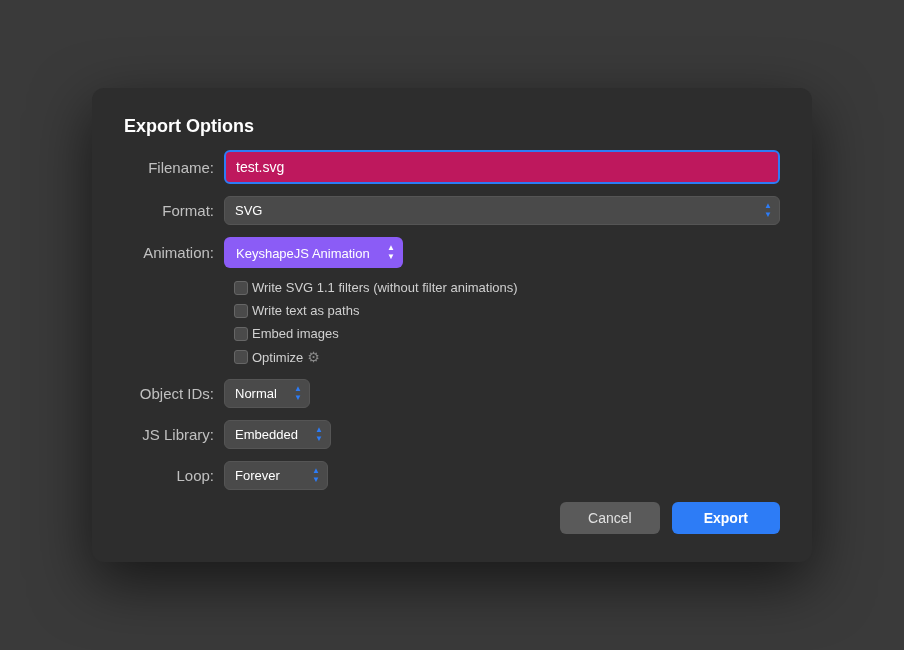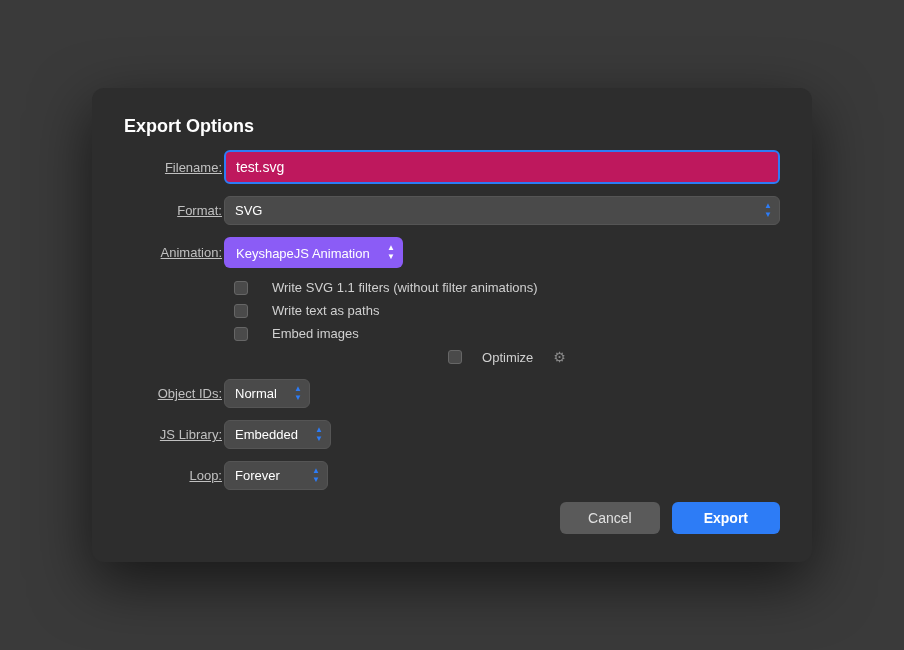--- a/index.html
+++ b/index.html
@@ -34,25 +34,24 @@
     }
 
     .form-row {
       display: flex;
       align-items: center;
       margin-bottom: 12px;
     }
 
     .form-label {
       color: #c0c0c0;
-      font-size: 13px;
+      font-size: 15px;
       text-align: right;
       min-width: 100px;
-      padding-right: 2px;
-      text-decoration: underline;
+      padding-right: 10px;
     }
 
     .filename-input {
       flex: 1;
       background: #be185d;
       border: 2px solid #2d7cf6;
       border-radius: 6px;
       color: #ffffff;
       font-size: 14px;
       padding: 7px 10px;
@@ -130,21 +129,21 @@
       margin-left: 110px;
       margin-bottom: 14px;
       display: flex;
       flex-direction: column;
       gap: 8px;
     }
 
     .checkbox-row {
       display: flex;
       align-items: center;
-      gap: 24px;
+      gap: 4px;
       cursor: pointer;
     }
 
     .checkbox {
       width: 14px;
       height: 14px;
       background: #4a4a4a;
       border: 1px solid #666;
       border-radius: 3px;
       display: flex;
@@ -160,22 +159,21 @@
 
     .gear-icon {
       color: #888;
       font-size: 14px;
       cursor: pointer;
     }
 
     .optimize-row {
       display: flex;
       align-items: center;
-      gap: 20px;
-      justify-content: center;
+      gap: 4px;
     }
 
     .buttons-row {
       display: flex;
       justify-content: flex-end;
       gap: 12px;
     }
 
     .btn-cancel {
       background: #5a5a5a;

